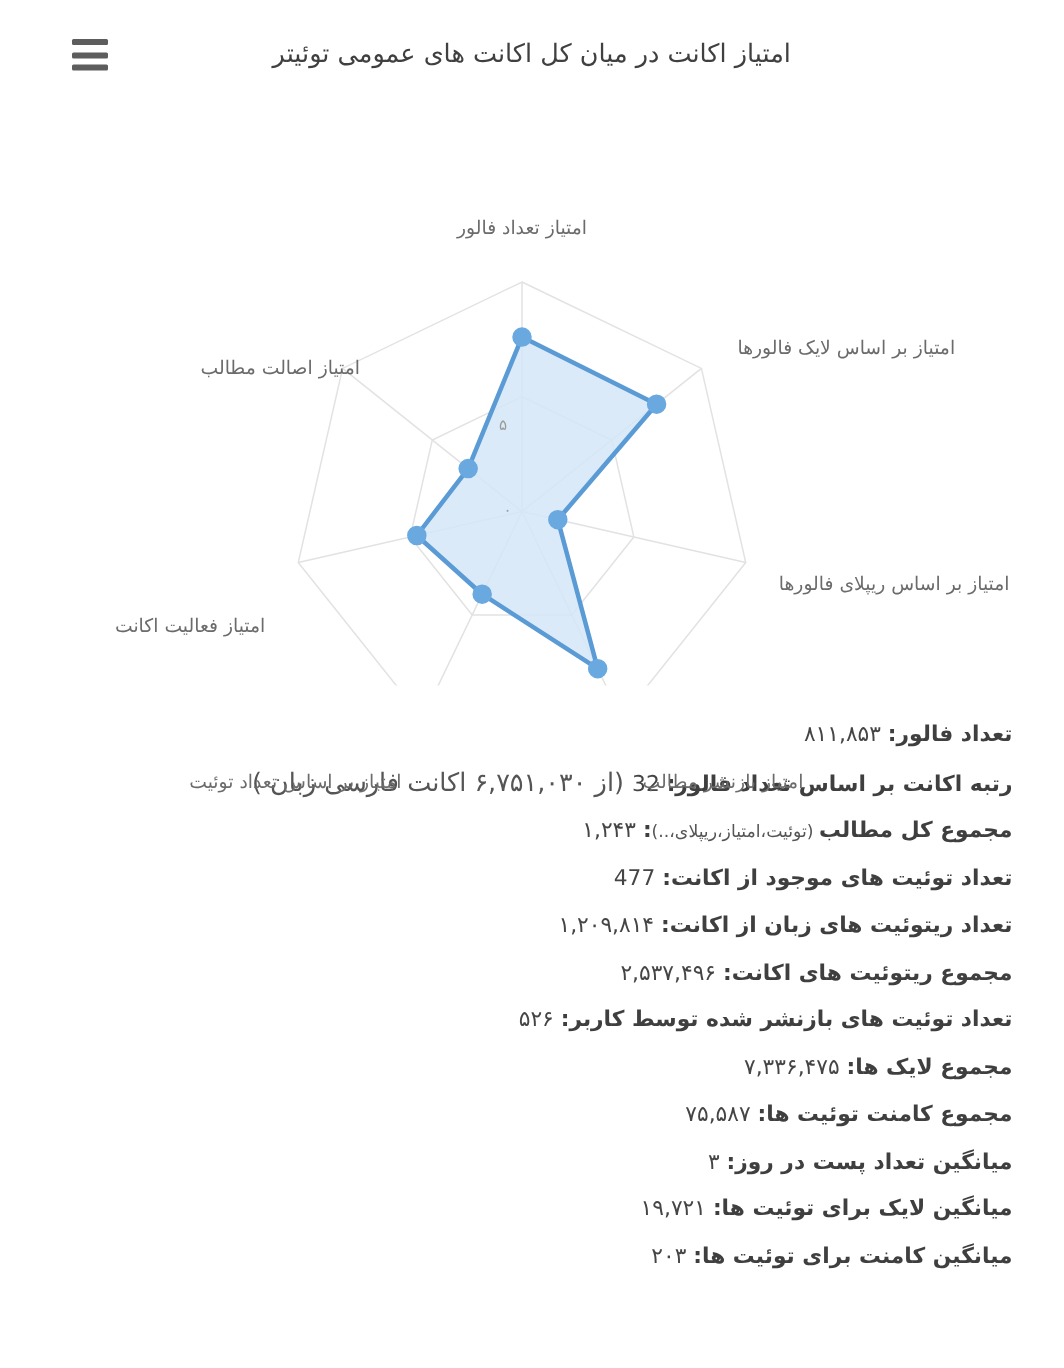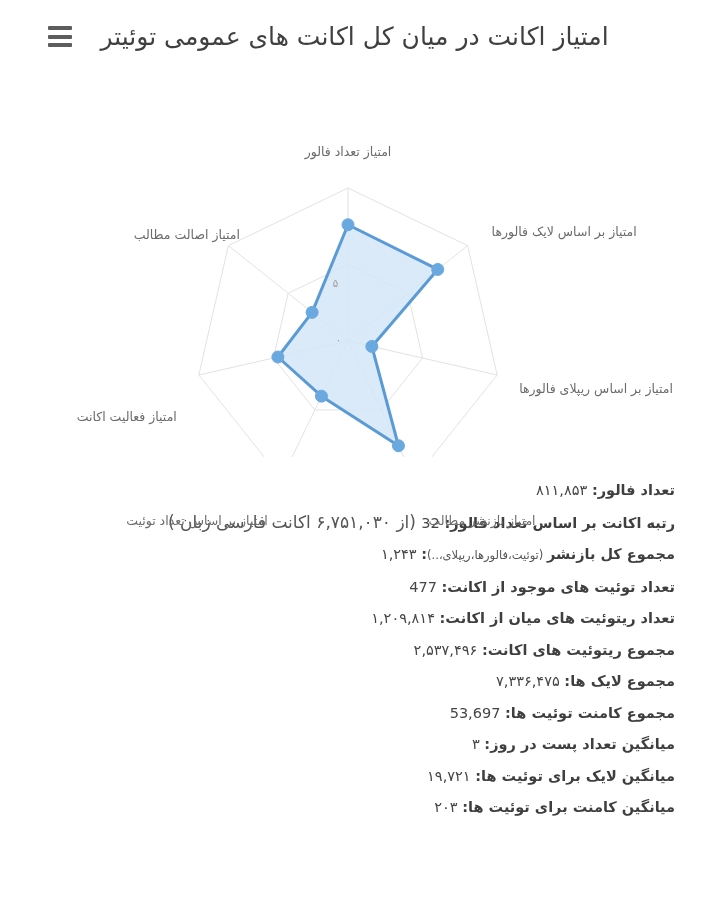--- a/index.html
+++ b/index.html
@@ -18,21 +18,21 @@
 
   
   .header {
     position: relative;
     height: 72px;
     display: flex;
     align-items: center;
     justify-content: center;
   }
   .page-title {
-    font-size: 25px;
+    font-size: 17px;
     font-weight: 400;
     color: #404040;
     letter-spacing: 0;
     text-align: center;
     direction: rtl;
     white-space: nowrap;
   }
   .hamburger {
     position: absolute;
     right: 637px;
@@ -166,28 +166,29 @@
     <text id="scale-0" class="scale-text" x="341" y="271">۰</text>
     <text id="scale-5" class="scale-text" x="338" y="214.5">۵</text>
   </svg>
 
   <div class="axis-label" id="al0" style="top: 74px; left: 0px; width: 709px; text-align: center; transform: translateX(-6.5px);">امتیاز تعداد فالور</div>
   <div class="axis-label" id="al1" style="top: 153.606px; left: 491.62px;">امتیاز بر اساس لایک فالورها</div>
   <div class="axis-label" id="al2" style="top: 311.046px; left: 519.164px;">امتیاز بر اساس ریپلای فالورها</div>
   <div class="axis-label" id="al3" style="top: 442.848px; left: 428.384px;">امتیاز بازنشر مطالب</div>
   <div class="axis-label" id="al4" style="top: 442.848px; left: 0px; width: 267.616px; text-align: right;">امتیاز بر اساس تعداد توئیت</div>
   <div class="axis-label" id="al5" style="top: 311.046px; left: 0px; width: 176.836px; text-align: right; margin-top: 28px;">امتیاز فعالیت اکانت</div>
-  <div class="axis-label" id="al6" style="top: 157px; left: 0px; width: 240px; text-align: right;">امتیاز اصالت مطالب</div>
+  <div class="axis-label" id="al6" style="top: 167px; left: 0px; width: 240px; text-align: right;">امتیاز اصالت مطالب</div>
 </div>
 
 <div class="stats" id="stats-list">
     <div class="stat-row"><span class="stat-label">تعداد فالور:</span><span class="stat-value"> ۸۱۱,۸۵۳</span></div>
     <div class="stat-row"><span class="stat-label">رتبه اکانت بر اساس تعداد فالور:</span><span class="stat-value"> 32</span><span class="stat-after"> (از ۶,۷۵۱,۰۳۰ اکانت فارسی زبان )</span></div>
-    <div class="stat-row"><span class="stat-label">مجموع کل بازنشر</span><span class="stat-note"> (توئیت،فالورها،ریپلای،..)</span><span class="stat-label">:</span><span class="stat-value"> ۱,۲۴۳</span></div>
+    <div class="stat-row"><span class="stat-label">مجموع کل مطالب</span><span class="stat-note"> (توئیت،امتیاز،ریپلای،..)</span><span class="stat-label">:</span><span class="stat-value"> ۱,۲۴۳</span></div>
     <div class="stat-row"><span class="stat-label">تعداد توئیت های موجود از اکانت:</span><span class="stat-value"> 477</span></div>
-    <div class="stat-row"><span class="stat-label">تعداد ریتوئیت های میان از اکانت:</span><span class="stat-value"> ۱,۲۰۹,۸۱۴</span></div>
+    <div class="stat-row"><span class="stat-label">تعداد ریتوئیت های زبان از اکانت:</span><span class="stat-value"> ۱,۲۰۹,۸۱۴</span></div>
     <div class="stat-row"><span class="stat-label">مجموع ریتوئیت های اکانت:</span><span class="stat-value"> ۲,۵۳۷,۴۹۶</span></div>
+    <div class="stat-row"><span class="stat-label">تعداد توئیت های بازنشر شده توسط کاربر:</span><span class="stat-value"> ۵۲۶</span></div>
     <div class="stat-row"><span class="stat-label">مجموع لایک ها:</span><span class="stat-value"> ۷,۳۳۶,۴۷۵</span></div>
-    <div class="stat-row"><span class="stat-label">مجموع کامنت توئیت ها:</span><span class="stat-value"> 53,697</span></div>
+    <div class="stat-row"><span class="stat-label">مجموع کامنت توئیت ها:</span><span class="stat-value"> ۷۵,۵۸۷</span></div>
     <div class="stat-row"><span class="stat-label">میانگین تعداد پست در روز:</span><span class="stat-value"> ۳</span></div>
     <div class="stat-row"><span class="stat-label">میانگین لایک برای توئیت ها:</span><span class="stat-value"> ۱۹,۷۲۱</span></div>
     <div class="stat-row"><span class="stat-label">میانگین کامنت برای توئیت ها:</span><span class="stat-value"> ۲۰۳</span></div>
   </div>
 
 </body></html>

